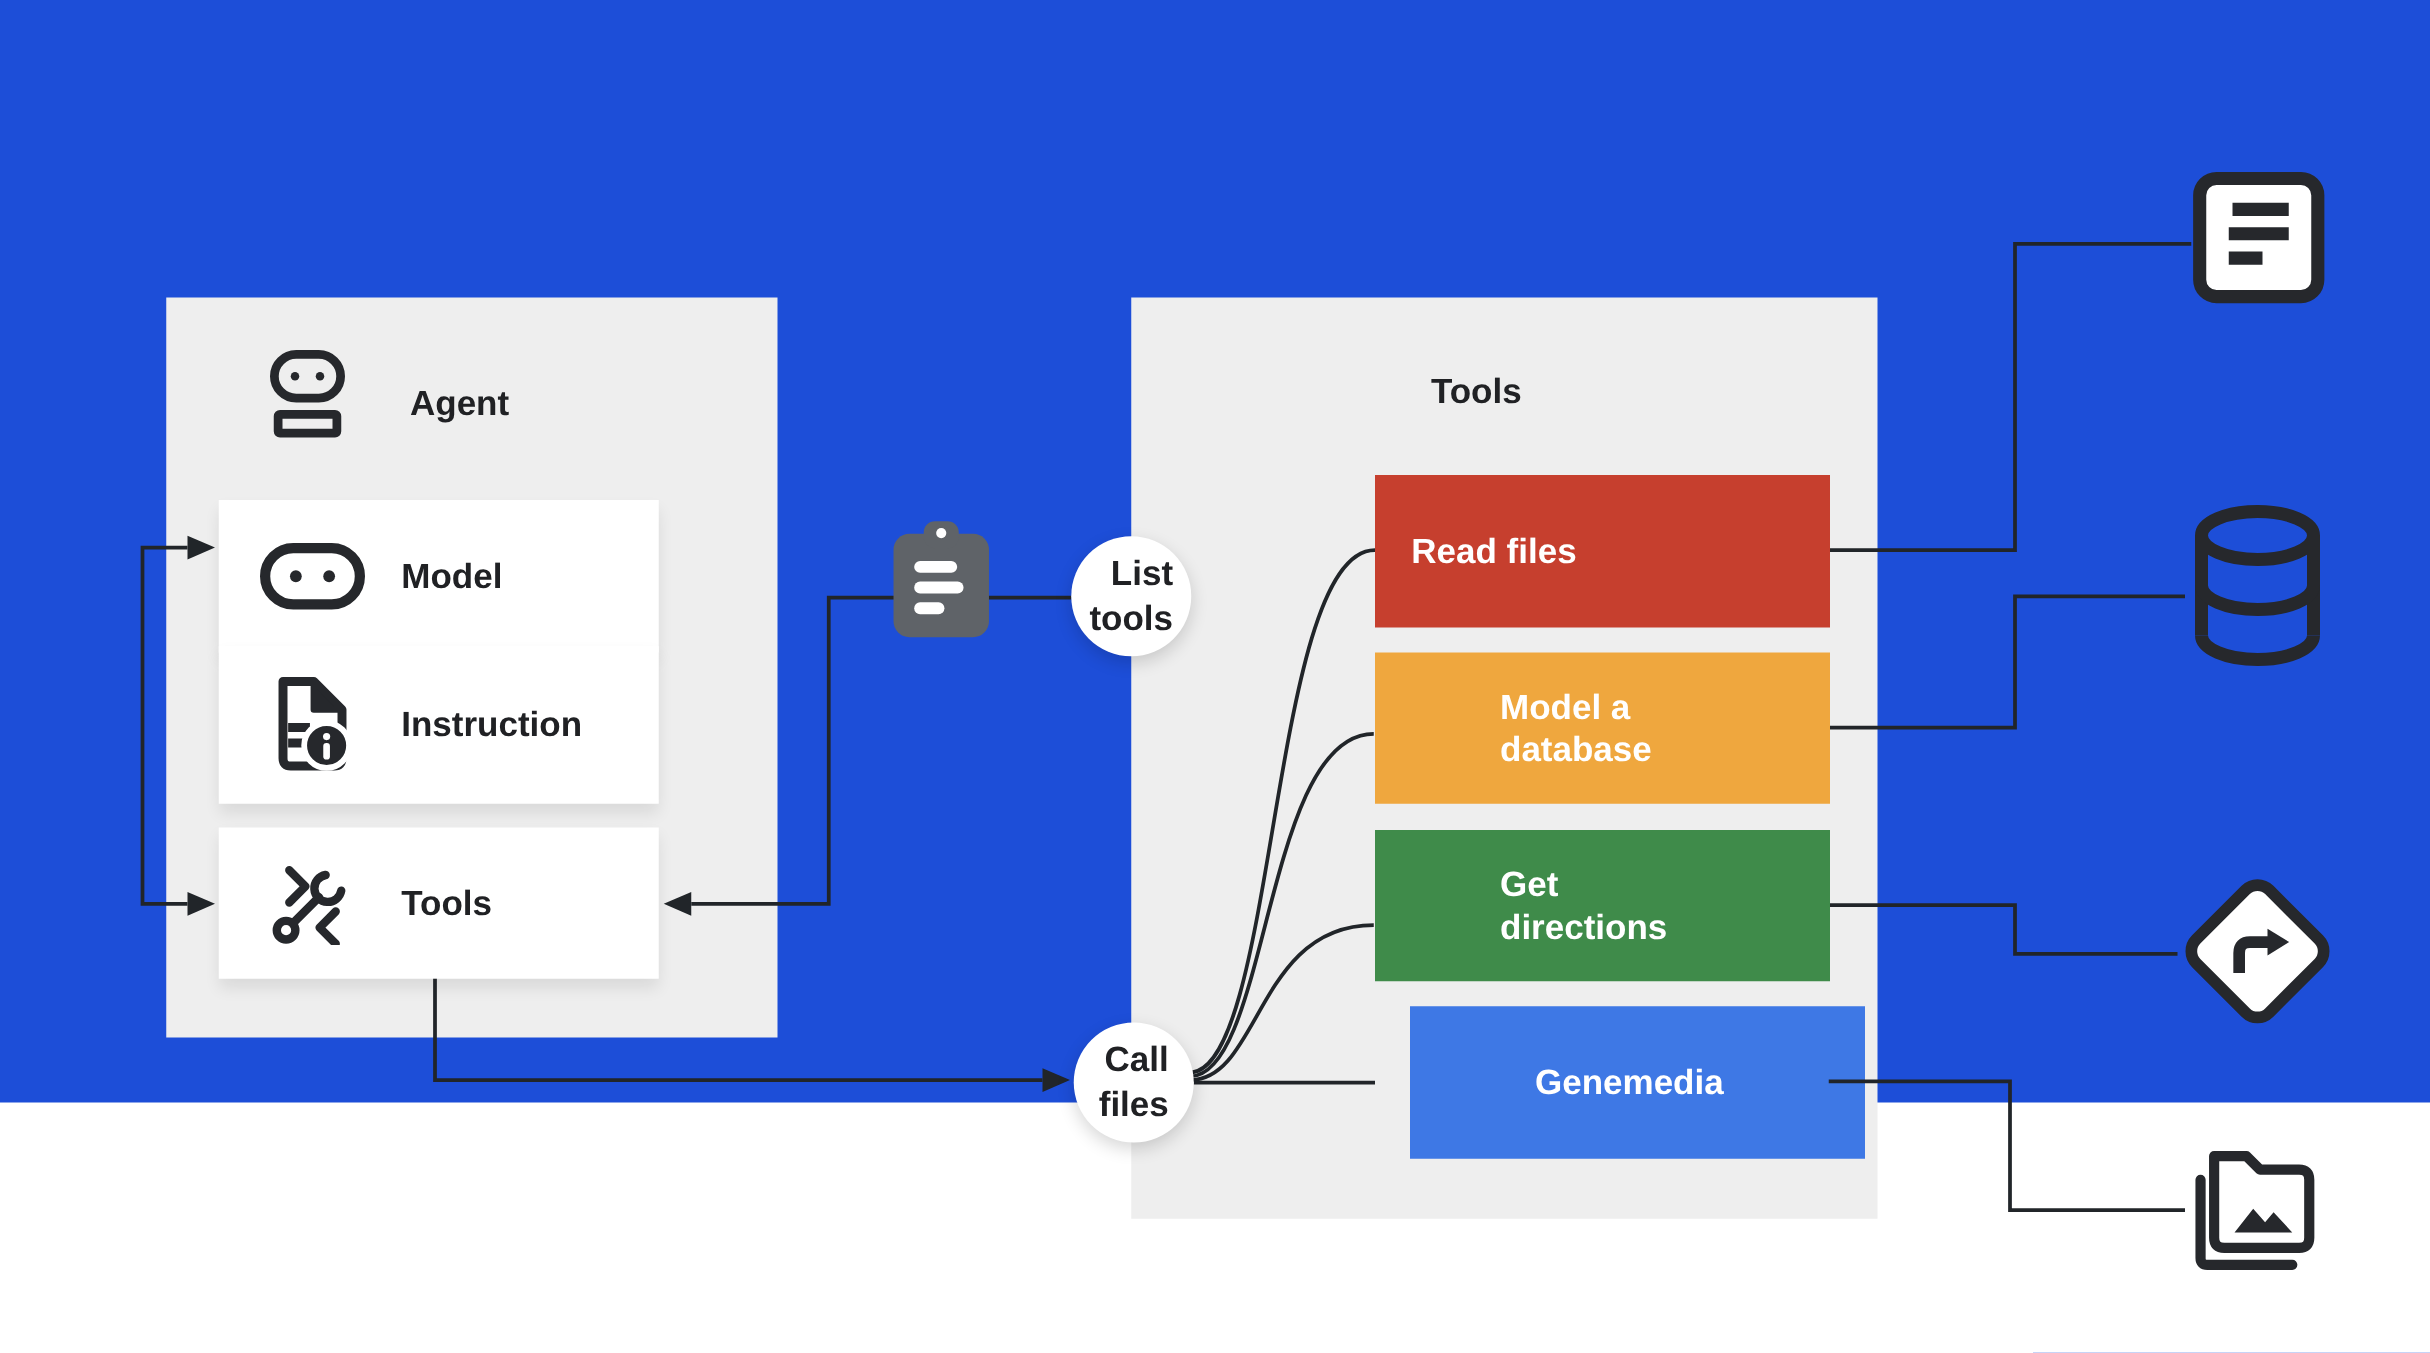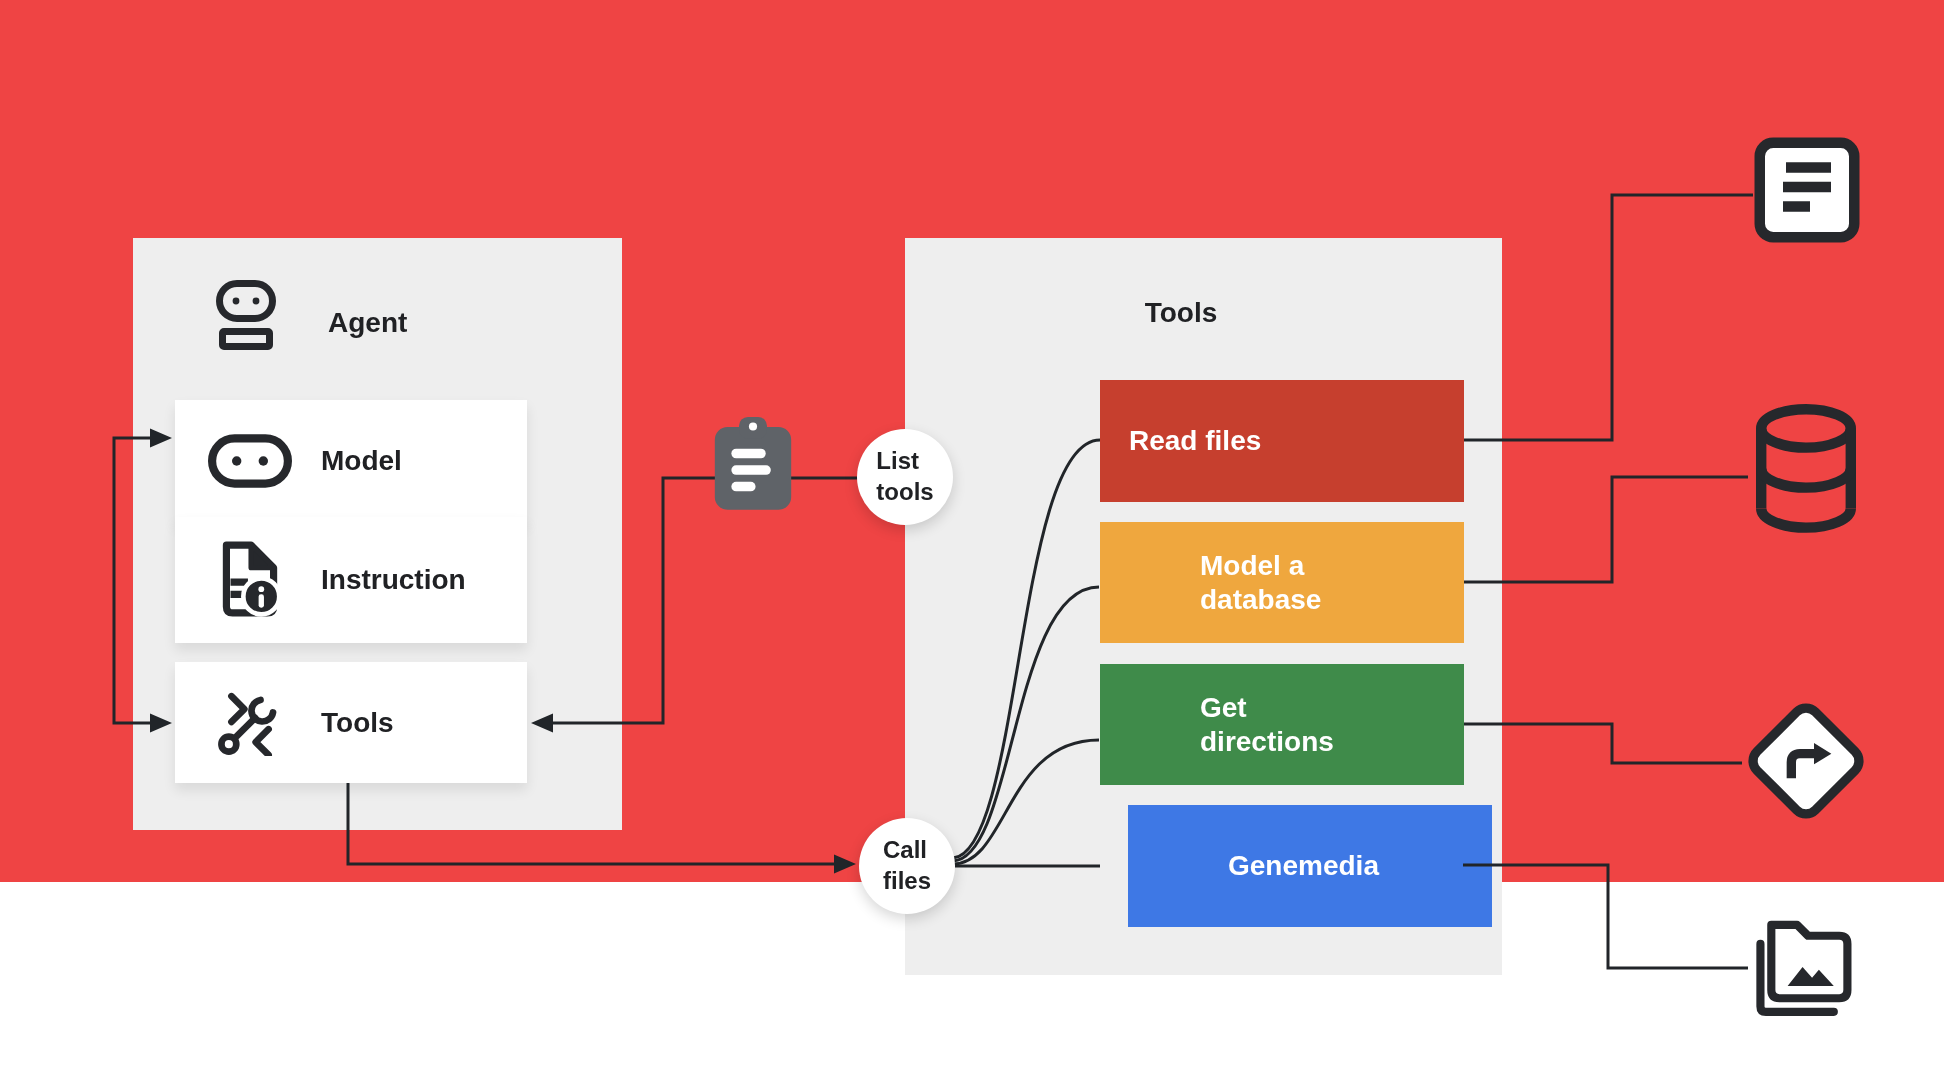--- a/index.html
+++ b/index.html
@@ -1,18 +1,18 @@
 <!DOCTYPE html>
 <html><head>
 <meta charset="utf-8">
 <style>
   html,body{margin:0;padding:0;background:#ffffff;}
   body{width:1944px;height:1082px;overflow:hidden;
        font-family:"Liberation Sans",sans-serif;color:#202124;}
-  .canvas{position:relative;width:1944px;height:882px;background:#ef4444;}
+  .canvas{position:relative;width:1944px;height:882px;background:#1d4ed8;}
 
   .panel{position:absolute;background:#EEEEEE;}
   .agent-panel{left:133px;top:238px;width:489px;height:592px;}
   .tools-panel{left:905px;top:238px;width:597px;height:737px;}
 
   .panel-title{position:absolute;font-size:28px;font-weight:700;color:#202124;}
   .agent-title{left:195px;top:46px;}
   .tools-title{left:0;top:36px;width:552px;text-align:center;}
 
   .agent-head-icon{position:absolute;left:83px;top:42px;}
@@ -30,22 +30,22 @@
             box-sizing:border-box;padding-left:100px;}
   .tool-box .tool-label{font-size:28px;font-weight:700;color:#ffffff;
             white-space:pre-line;line-height:1.18;}
   .tb-0{top:142px;height:122px;}
   .tb-1{top:284px;height:121px;}
   .tb-2{top:426px;height:121px;}
   .tb-3{top:567px;height:122px;margin-left:28px;}
 
   .flow-node{position:absolute;width:96px;height:96px;border-radius:50%;background:#ffffff;
              box-shadow:0 5px 14px rgba(0,0,0,.16);
-             display:flex;align-items:center;justify-content:center;text-align:left;
-             font-size:24px;font-weight:700;line-height:1.28;white-space:pre-line;}
+             display:flex;align-items:center;justify-content:center;text-align:right;
+             font-size:28px;font-weight:700;line-height:1.28;white-space:pre-line;}
   .node-list{left:857px;top:429px;}
   .node-call{left:859px;top:818px;}
 
   .wires{position:absolute;left:0;top:0;pointer-events:none;}
   .wire{fill:none;stroke:#212529;stroke-width:3px;}
   .arrow{fill:#212529;stroke:none;}
 
   .float-icon{position:absolute;line-height:0;}
   .clipboard{left:711px;top:414px;}
   .io-notes{left:1753px;top:136px;}

